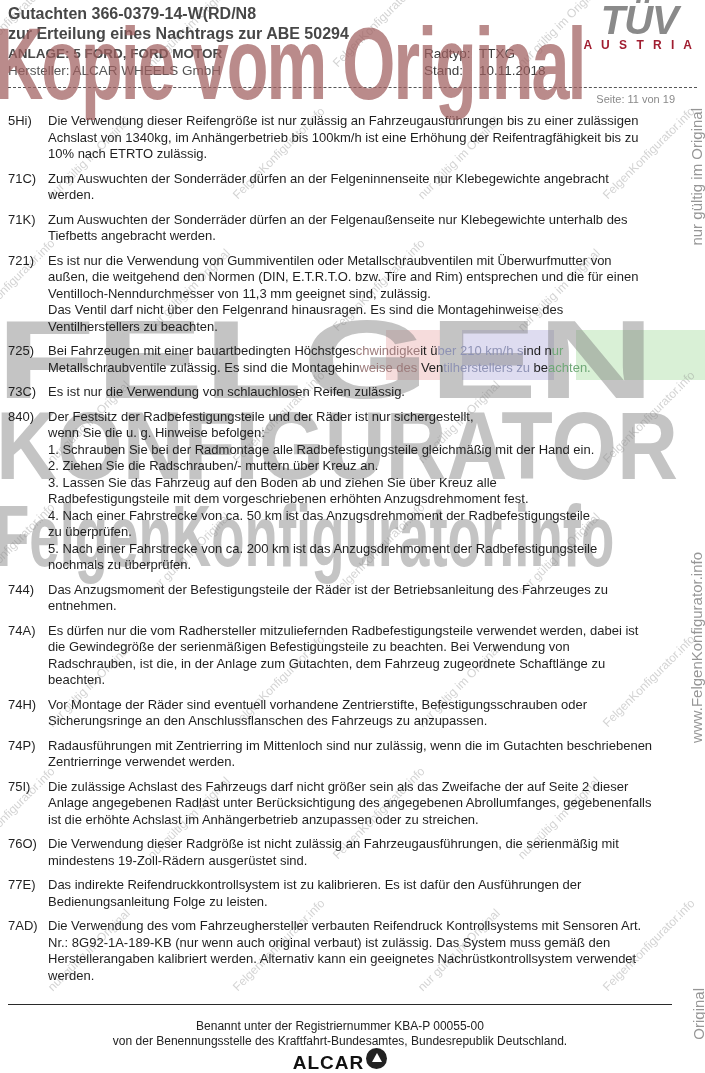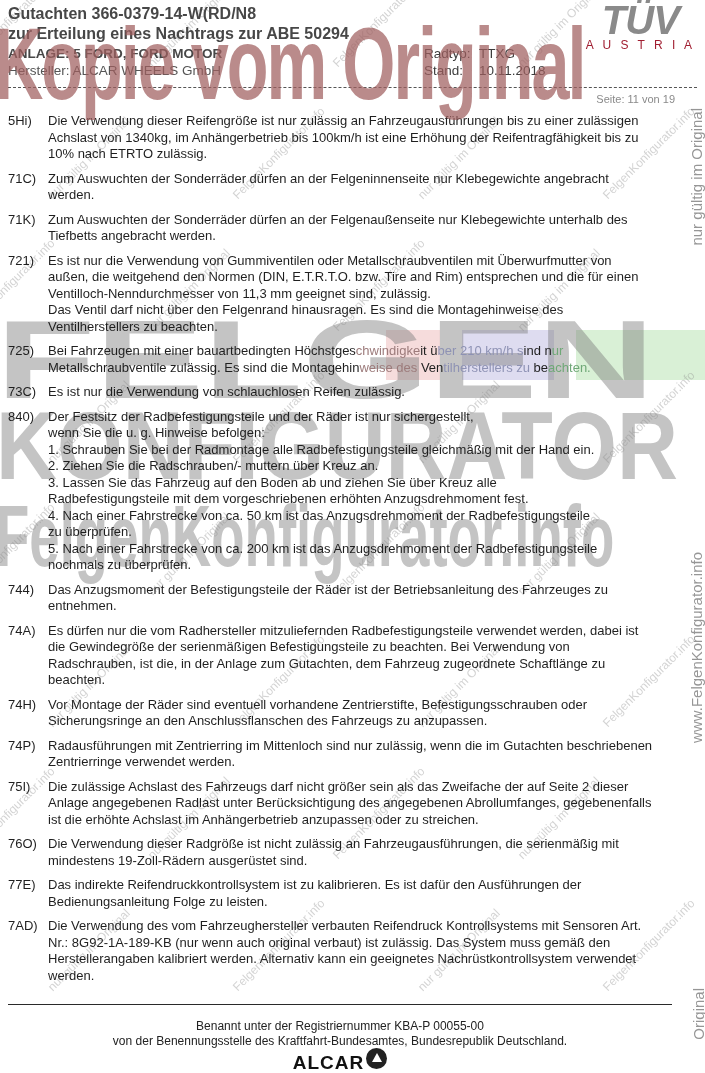--- a/index.html
+++ b/index.html
@@ -36,21 +36,21 @@
   .content{position:absolute;inset:0;z-index:2;}
   .header{position:relative;padding:4px 8px 0 8px;}
   .title{font-size:16px;font-weight:bold;color:#474747;line-height:20px;}
   .anlage{font-size:13.5px;font-weight:bold;color:#474747;line-height:17px;margin-top:1px;}
   .hersteller{font-size:13.5px;color:#555;line-height:17px;}
   .meta-right{position:absolute;left:424px;top:45px;font-size:13.5px;color:#3d3d3d;line-height:17px;}
   .meta-right .lbl{display:inline-block;min-width:55px;}
 
   .tuv{position:absolute;right:10px;top:2px;text-align:center;}
   .tuv-word{font-size:40px;font-weight:bold;font-style:italic;color:#8a8a8a;line-height:36px;letter-spacing:-1px;}
-  .tuv-austria{font-size:12px;font-weight:normal;color:var(--tuv_red,#a01d30);letter-spacing:3px;line-height:14px;}
+  .tuv-austria{font-size:12px;font-weight:bold;color:var(--tuv_red,#a01d30);letter-spacing:3px;line-height:14px;}
 
   .dashes{border-top:1px dashed #555;margin:8px 8px 0 8px;}
   .page-info{text-align:right;font-size:11px;color:#8a8a8a;margin:4px 30px 0 0;line-height:15px;}
 
   .paras{padding:6px 8px 0 8px;}
   .para{display:flex;margin-bottom:8px;}
   .para-label{flex:0 0 40px;font-size:13px;line-height:16.5px;}
   .para-text{flex:1;font-size:13px;line-height:16.5px;white-space:pre-wrap;max-width:648px;}
 
   .footer{position:absolute;left:8px;right:33px;top:1004px;border-top:1px solid #2a2a2a;

